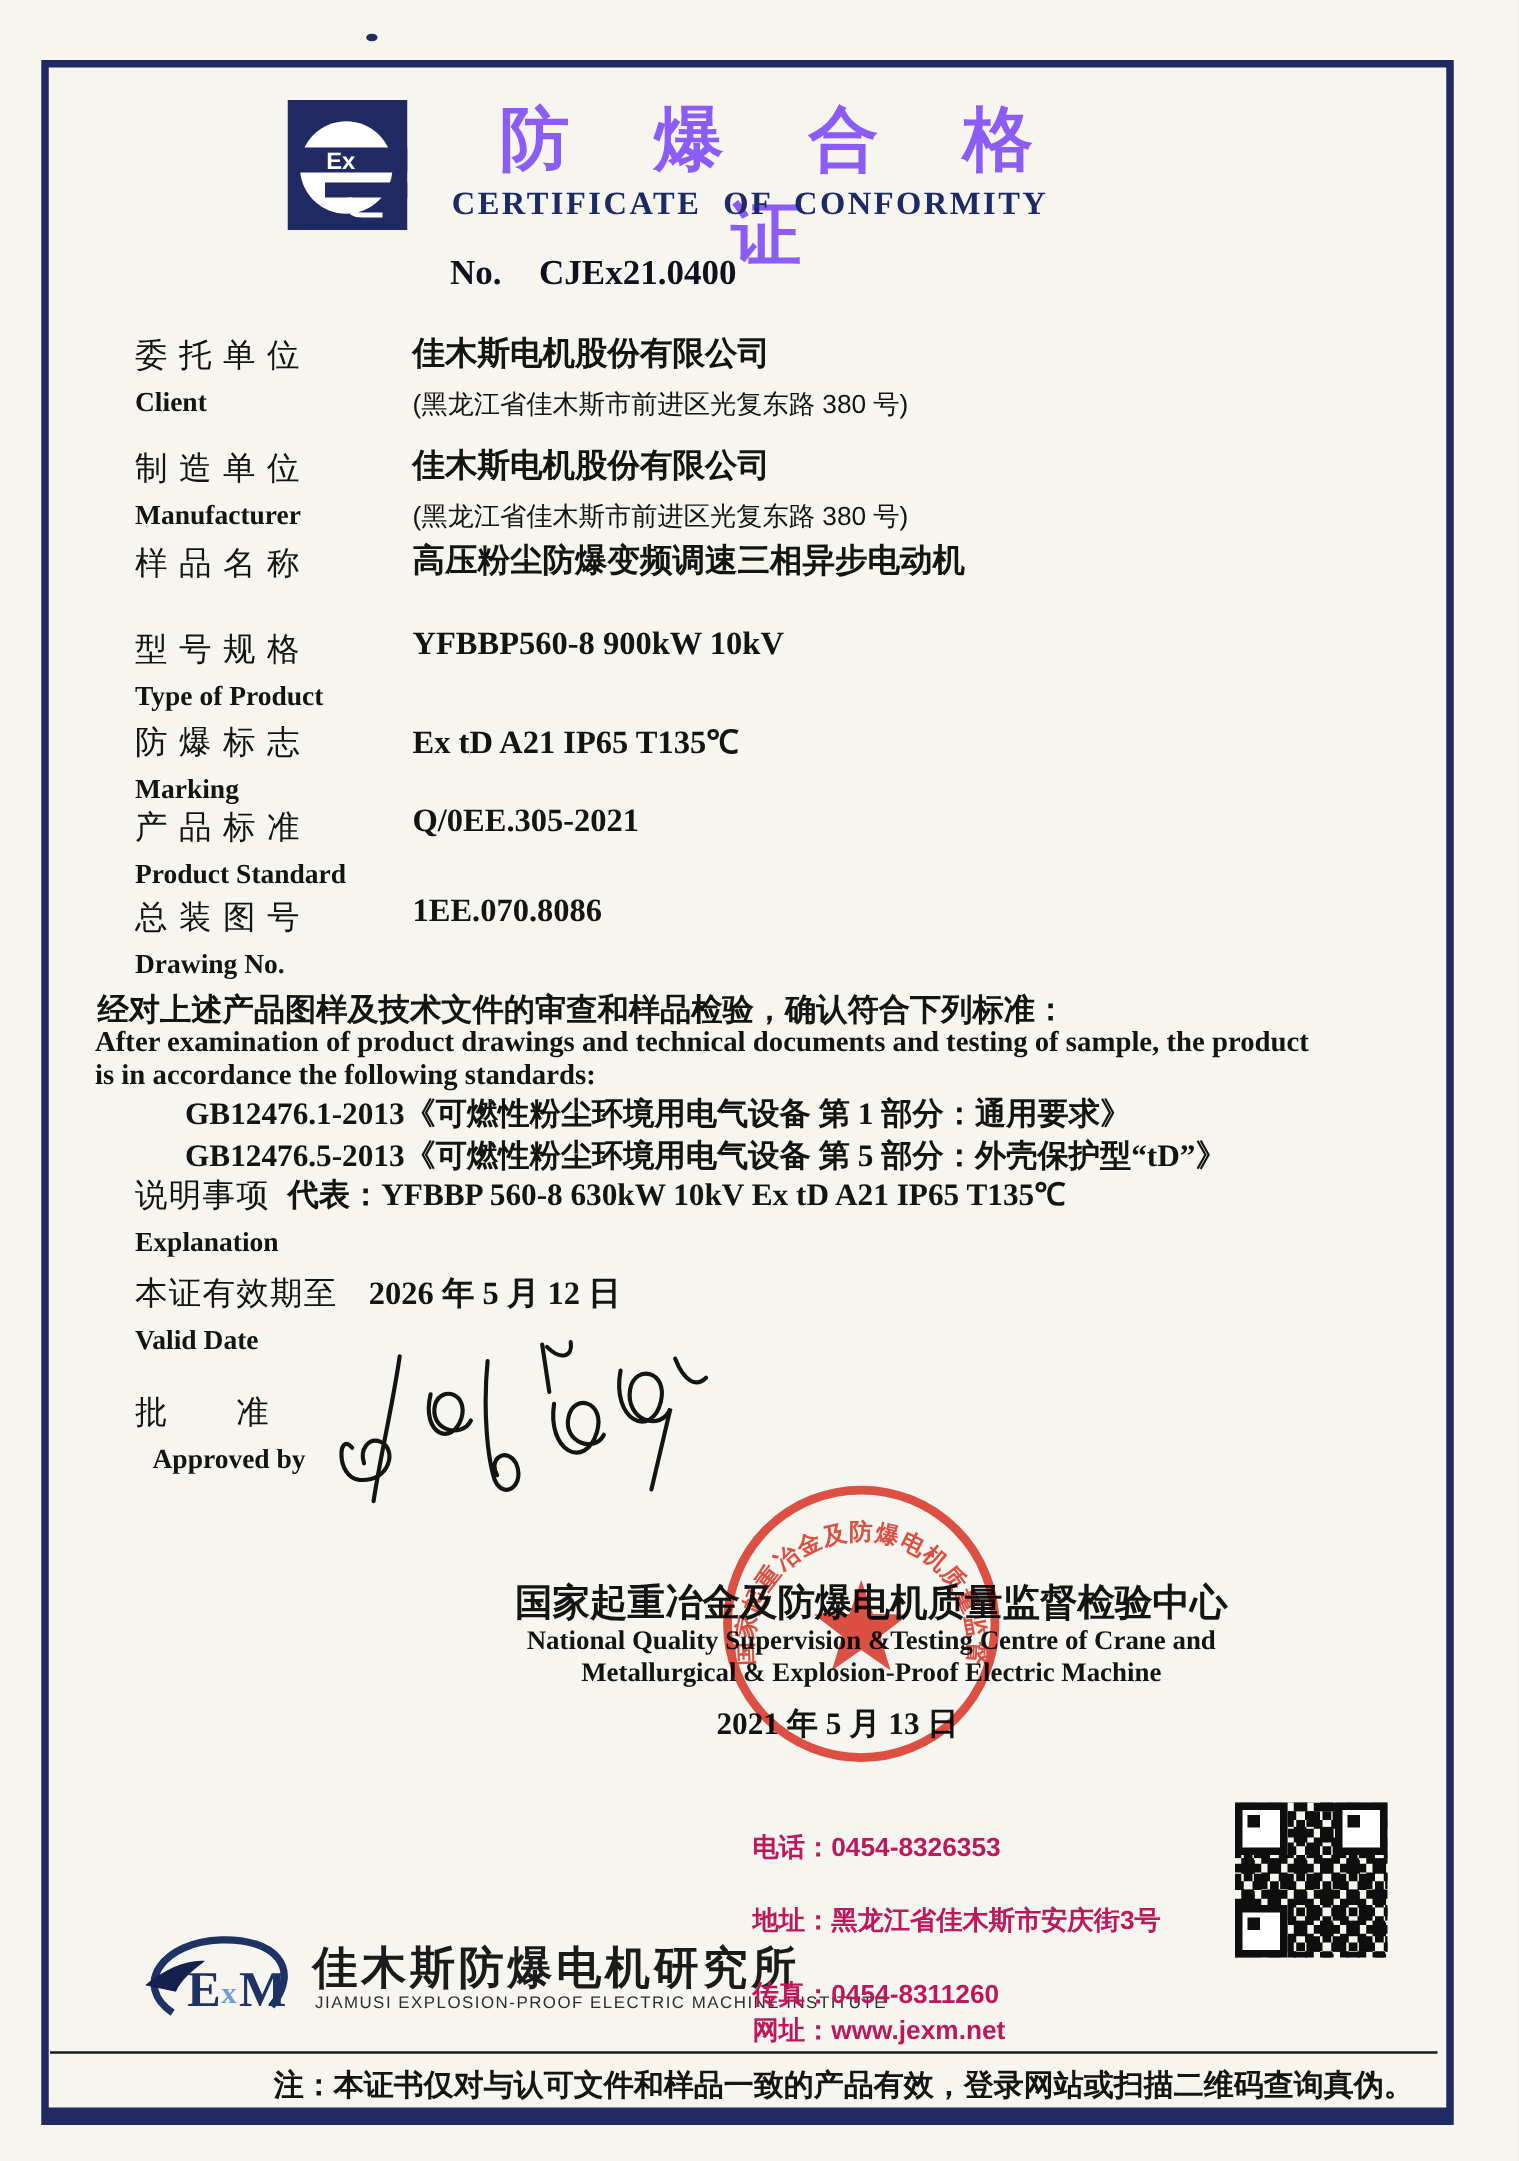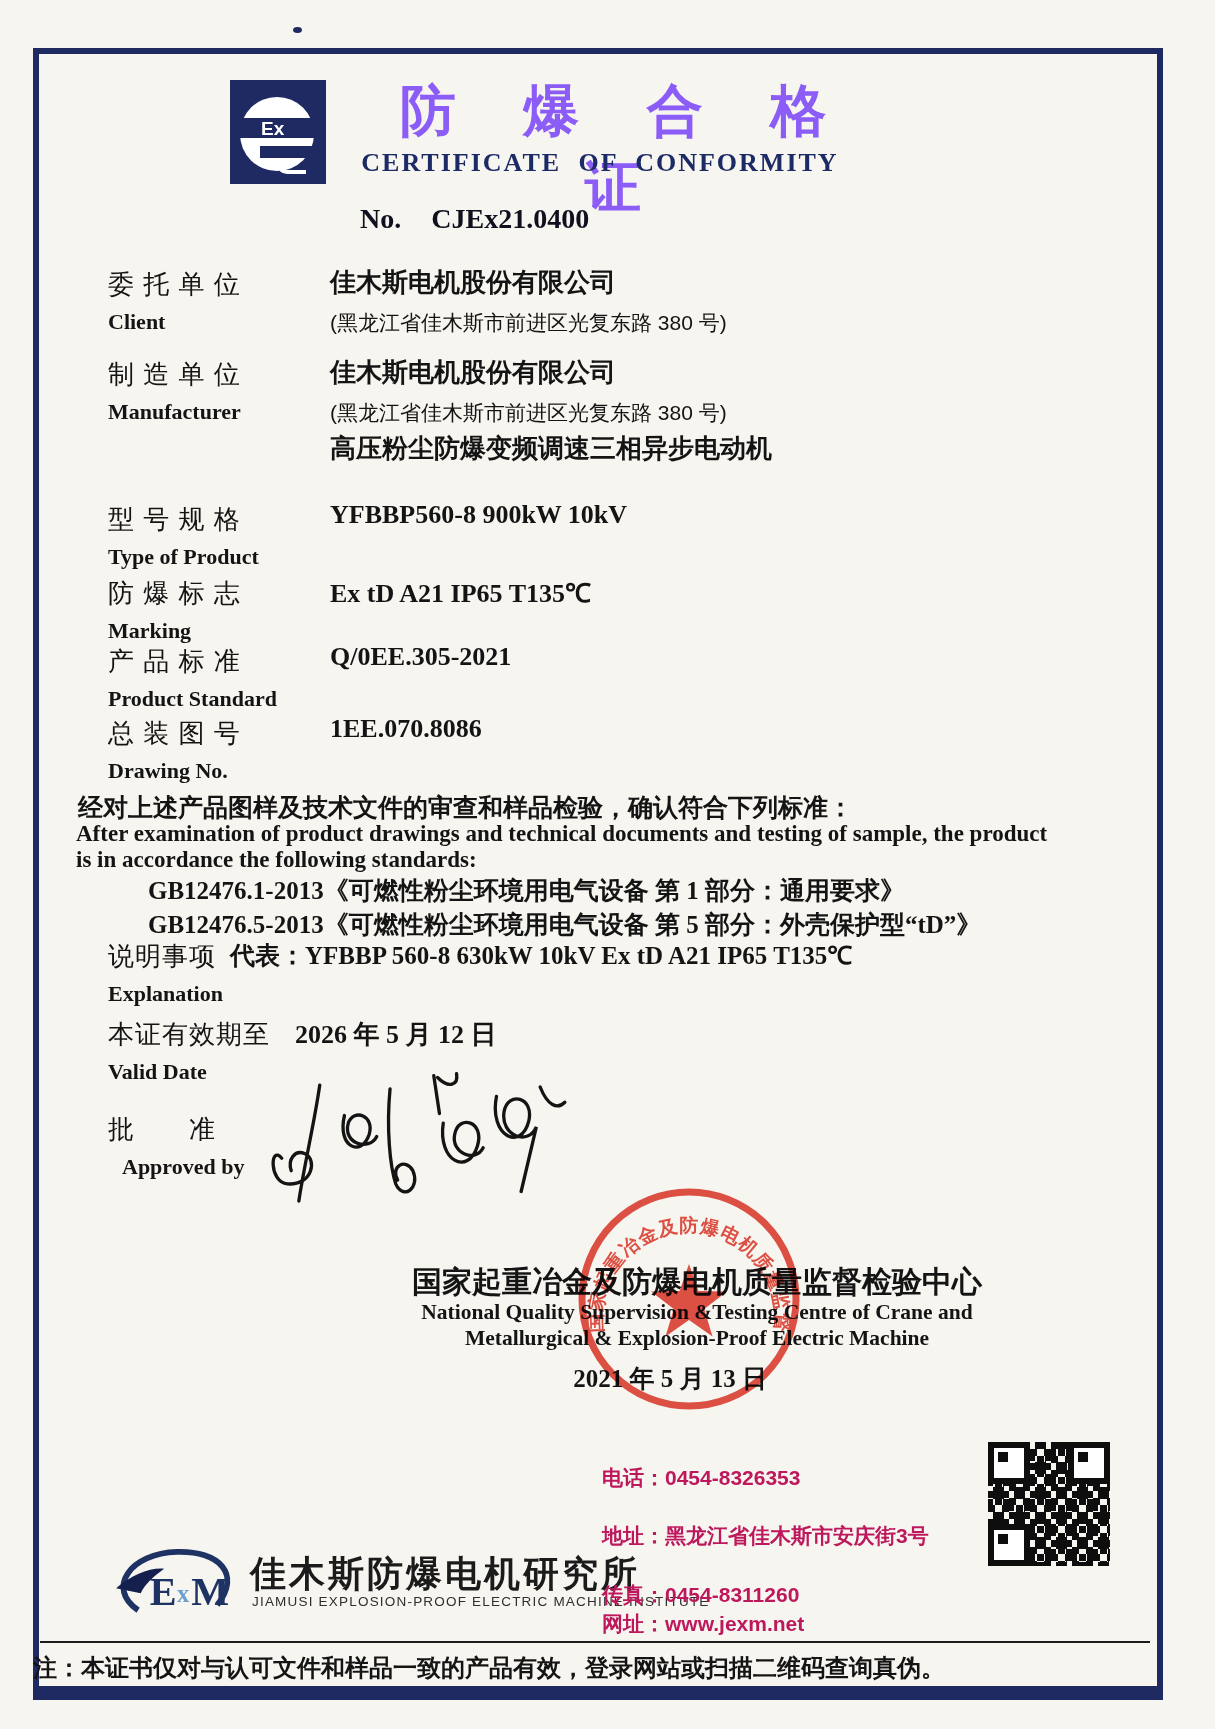--- a/index.html
+++ b/index.html
@@ -30,21 +30,21 @@
   .stamp{left:572px;top:1182px;width:234px;height:234px;opacity:.85;mix-blend-mode:multiply;}
   .qr{left:988px;top:1442px;width:122px;height:124px;background:
       repeating-conic-gradient(#0e0e0e 0% 25%, transparent 0% 50%) 0 0/14px 14px,
       repeating-conic-gradient(#0e0e0e 0% 25%, transparent 0% 50%) 5px 7px/21px 25px;}
   .qr .finder{position:absolute;width:30px;height:30px;border:6px solid #0e0e0e;background:#fff;}
   .qr .finder i{position:absolute;left:4px;top:4px;width:10px;height:10px;background:#0e0e0e;}
   .inst-cn{left:250px;top:1550px;font-size:36px;font-weight:900;color:#1b1b1b;letter-spacing:3px;}
   .inst-en{left:252px;top:1594px;font-size:13.5px;font-weight:400;letter-spacing:1.2px;color:#2e2e2e;}
   .contact-row{left:602px;width:520px;font-size:21px;font-weight:700;color:#be185d;}
   .note-line{left:40px;top:1641px;width:1110px;height:0;border-top:2px solid #1c1c1c;}
-  .note{left:33px;top:1652px;width:1098px;text-align:left;font-size:24px;font-weight:700;}
+  .note{left:33px;top:1652px;width:1098px;text-align:right;font-size:24px;font-weight:700;}
 </style>
 </head>
 <body>
 
 <div class="page">
 
   <div class="abs frame"></div>
   <div class="abs artifact"></div>
 
   <svg class="abs" style="left:230px;top:80px" width="96" height="104" viewBox="0 0 96 104">
@@ -73,20 +73,21 @@
   </div>
   <div class="abs frow" style="top:357px">
     <div class="flabel">制 造 单 位</div>
     <div class="flen">Manufacturer</div>
     <div class="abs fval">
       <div class="v1">佳木斯电机股份有限公司</div>
       <div class="v2">(黑龙江省佳木斯市前进区光复东路 380 号)</div>
     </div>
   </div>
   <div class="abs frow" style="top:433px">
+    <div class="flabel">样 品 名 称</div>
     <div class="abs fval">
       <div class="v1">高压粉尘防爆变频调速三相异步电动机</div>
     </div>
   </div>
   <div class="abs frow" style="top:502px">
     <div class="flabel">型 号 规 格</div>
     <div class="flen">Type of Product</div>
     <div class="abs fval">
       <div class="v1">YFBBP560-8   900kW   10kV</div>
     </div>

